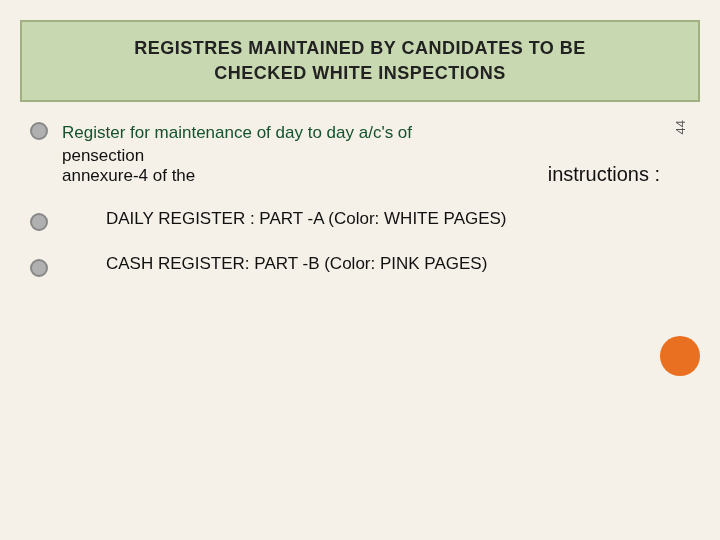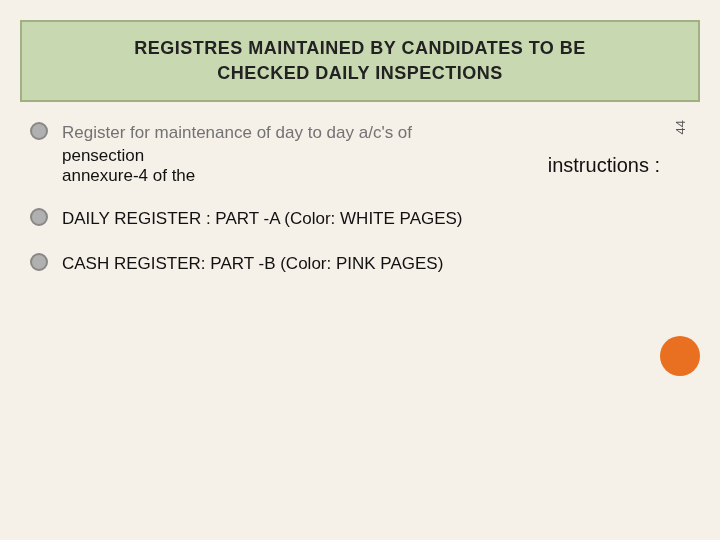--- a/index.html
+++ b/index.html
@@ -40,23 +40,24 @@
       line-height: 1.4;
       letter-spacing: 0.5px;
     }
 
     .content-area {
       padding: 0 10px;
     }
 
     .section {
       display: flex;
-      align-items: flex-start;
+      align-items: flex-end;
       margin-bottom: 20px;
       position: relative;
+      gap: 44px;
     }
 
     .bullet {
       width: 18px;
       height: 18px;
       background-color: #b0b0b0;
       border-radius: 50%;
       border: 2px solid #888;
       flex-shrink: 0;
       margin-top: 2px;
@@ -76,28 +77,28 @@
       margin-bottom: 20px;
       position: relative;
     }
 
     .top-section-content {
       flex: 1;
     }
 
     .top-line {
       font-size: 17px;
-      color: #737373;
+      color: #14532d;
       line-height: 1.5;
     }
 
     .second-line {
       display: flex;
       justify-content: space-between;
-      align-items: center;
+      align-items: flex-end;
     }
 
     .second-line-left {
       font-size: 17px;
       color: #111;
     }
 
     .second-line-right {
       font-size: 20px;
       color: #111;
@@ -125,21 +126,21 @@
     }
   </style>
 </head>
 <body>
 
 <div class="page">
 
   <div class="header-box">
     <h1>
       <span>REGISTRES MAINTAINED BY CANDIDATES TO BE</span><br>
-      <span>CHECKED DAILY INSPECTIONS</span>
+      <span>CHECKED WHITE INSPECTIONS</span>
     </h1>
   </div>
 
   <div class="content-area">
 
     <div class="top-section-wrapper">
       <div class="bullet"></div>
       <div class="top-section-content" style="position:relative;">
         <div class="top-line">
           <span>Register    for  maintenance  of  day  to  day  a/c's  of</span>

